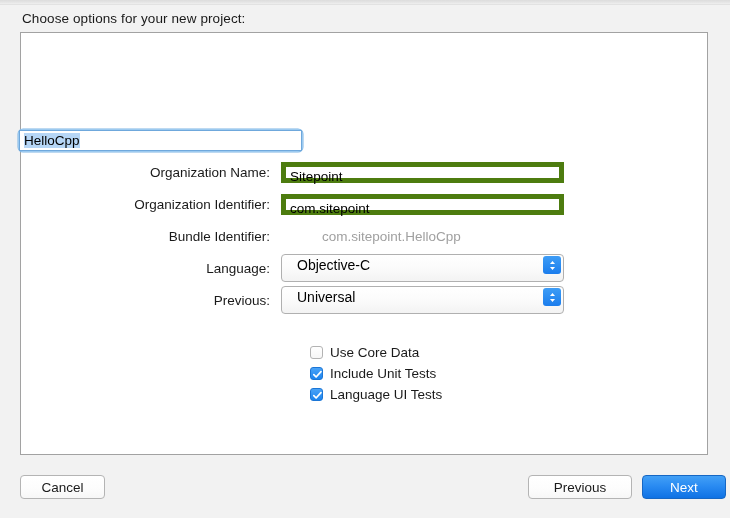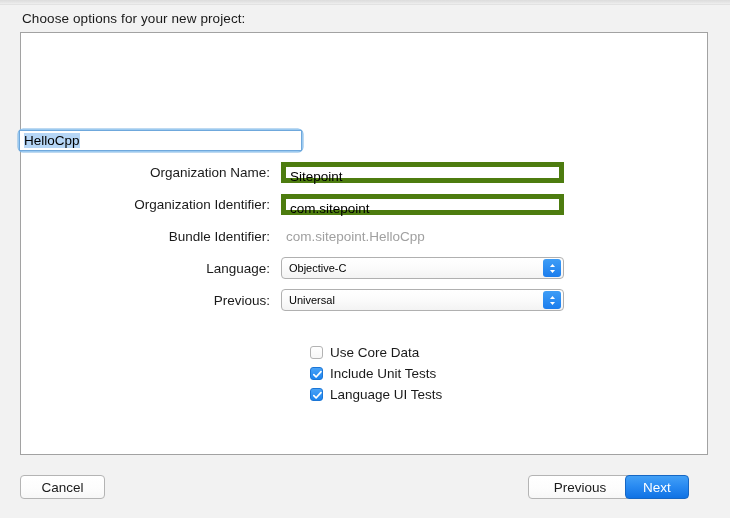--- a/index.html
+++ b/index.html
@@ -91,34 +91,35 @@
     border: 1px solid #6fa8dc;
   }
   .sel {
     background: #b6d6f6;
     color: #000;
   }
   .static-value {
     font-size: 13.5px;
     color: #a0a0a0;
     padding-left: 5px;
+    margin-left: 36px;
   }
   
   .popup {
     position: relative;
     width: 283px;
-    height: 22px;
+    height: 28px;
     box-sizing: border-box;
     border: 1px solid #b0b0b0;
     border-radius: 4px;
     background: linear-gradient(to bottom, #ffffff 0%, #fbfbfb 50%, #f3f3f3 100%);
-    font-size: 11px;
+    font-size: 14px;
     color: #000;
     line-height: 20px;
-    padding-left: 7px;
+    padding-left: 15px;
     cursor: default;
   }
   .popup .chev {
     position: absolute;
     right: 2px;
     top: 1px;
     width: 18px;
     height: 18px;
     border-radius: 3px;
     background: linear-gradient(to bottom, #3e9df6 0%, #1b7ded 100%);
@@ -181,21 +182,21 @@
     border: 1px solid #b4b4b4;
     color: #1a1a1a;
   }
   .btn-default {
     background: linear-gradient(to bottom, #43a0f6 0%, #2a8bf2 45%, #0f72e4 100%);
     border: 1px solid #1667c4;
     color: #ffffff;
   }
   #cancel-btn { left: 20px; top: 475px; width: 85px; }
   #previous-btn { left: 528px; top: 475px; width: 104px; }
-  #next-btn { left: 625px; top: 475px; width: 64px; }
+  #next-btn { left: 642px; top: 475px; width: 84px; }
 </style>
 </head>
 <body>
 
 <div class="titlebar-edge"></div>
 
 <div class="prompt">Choose options for your new project:</div>
 
 <div class="panel">
 

